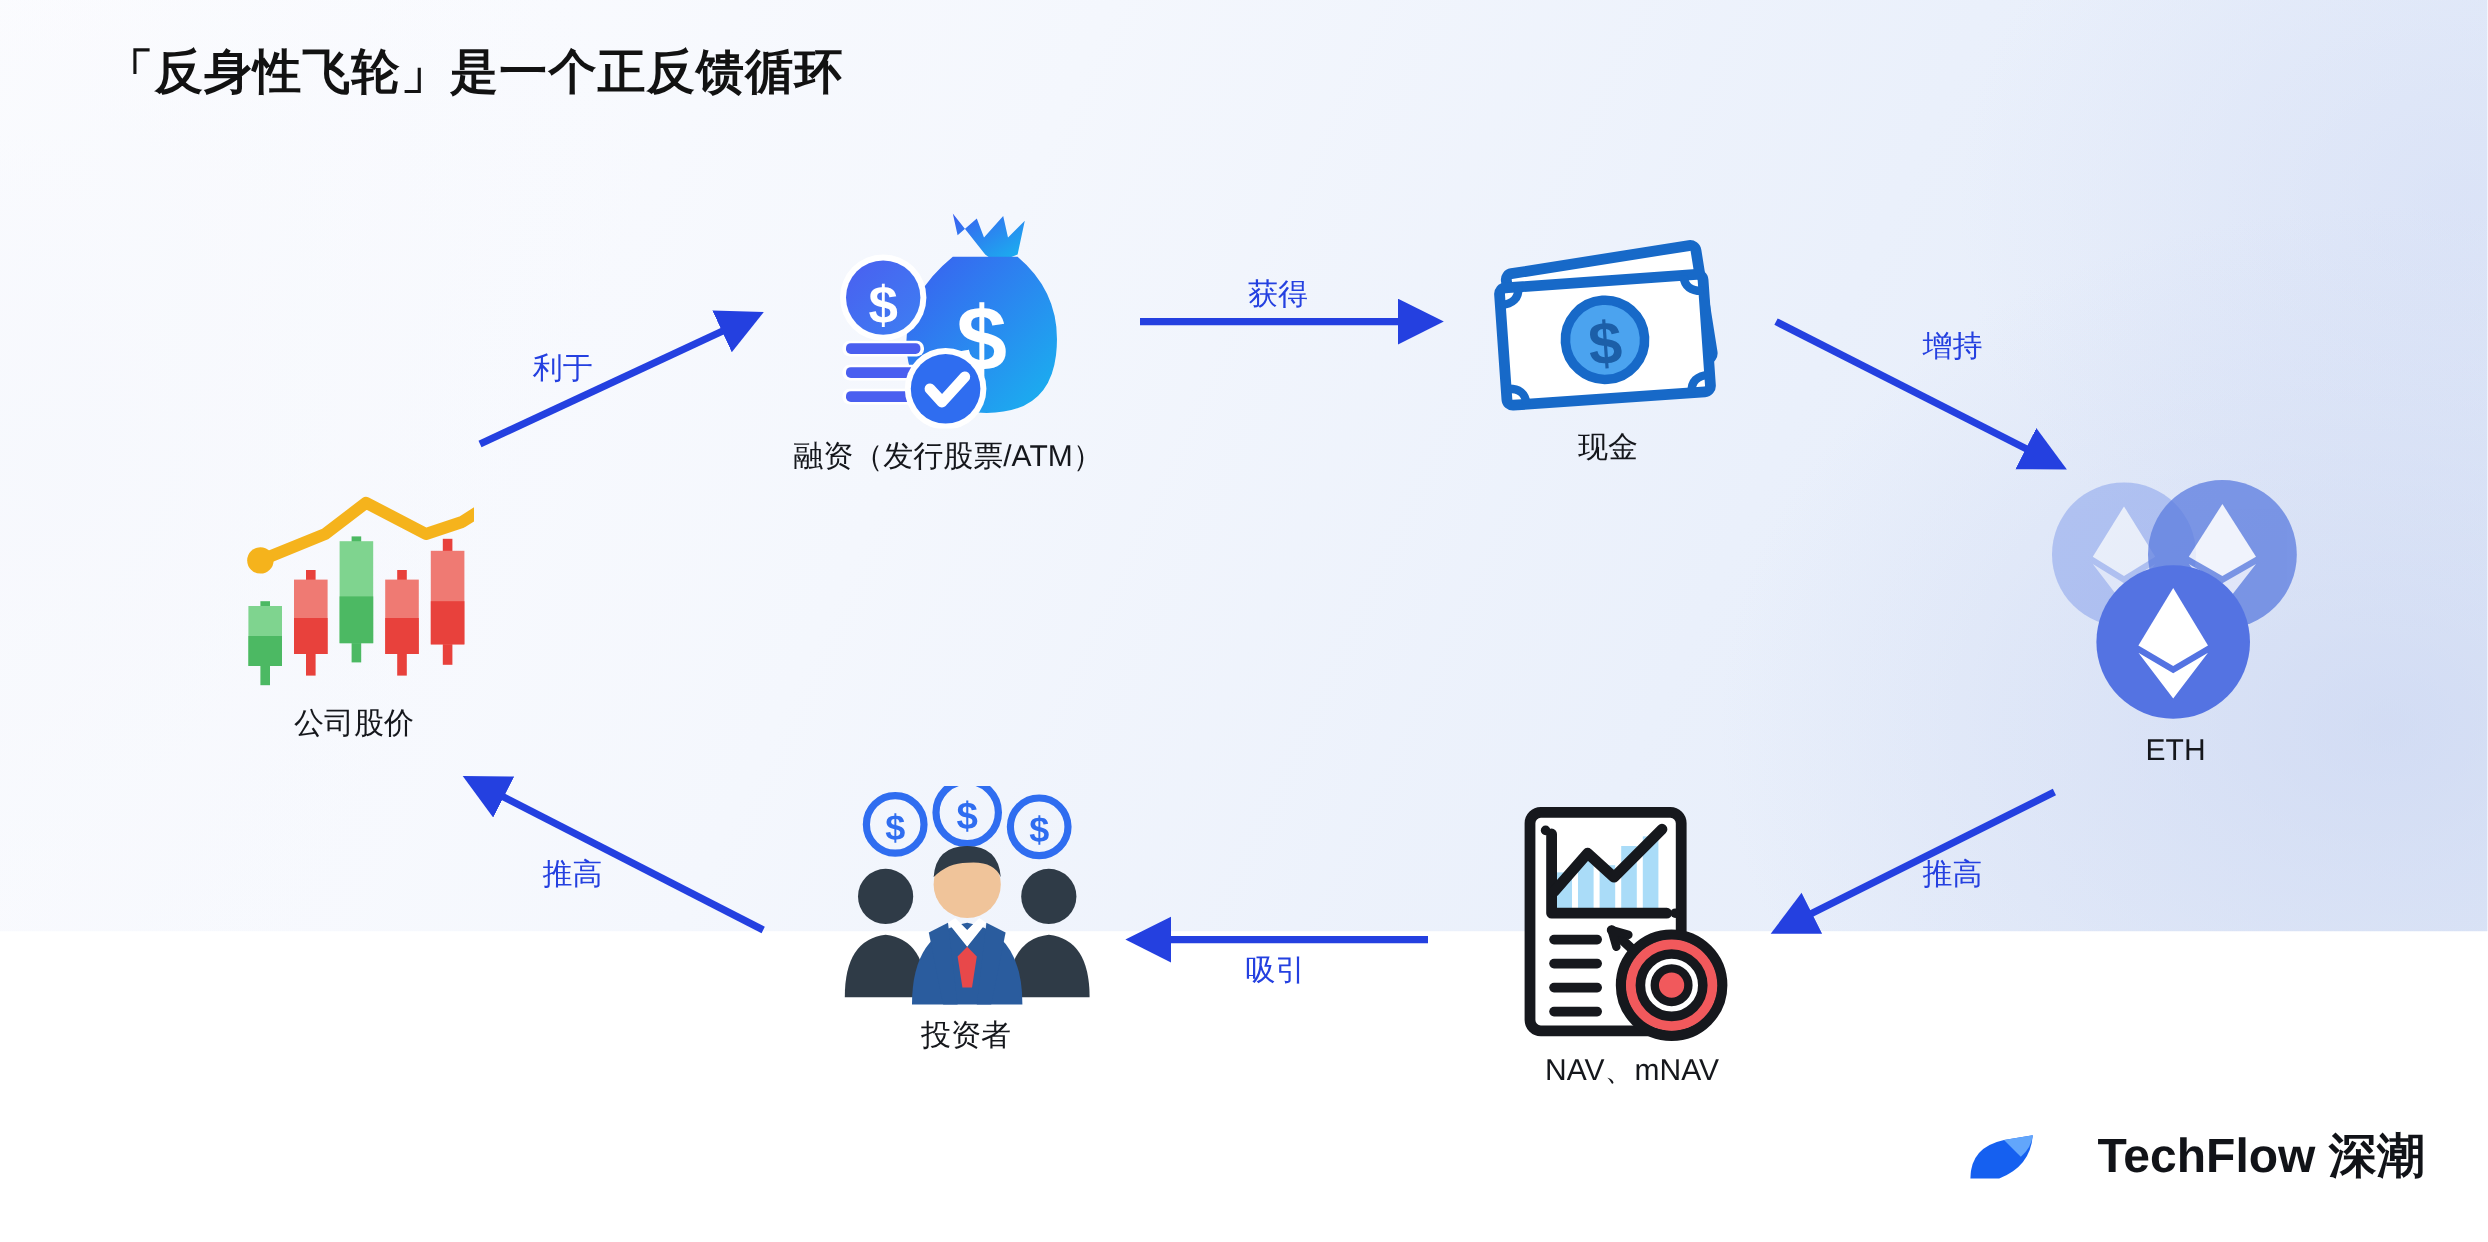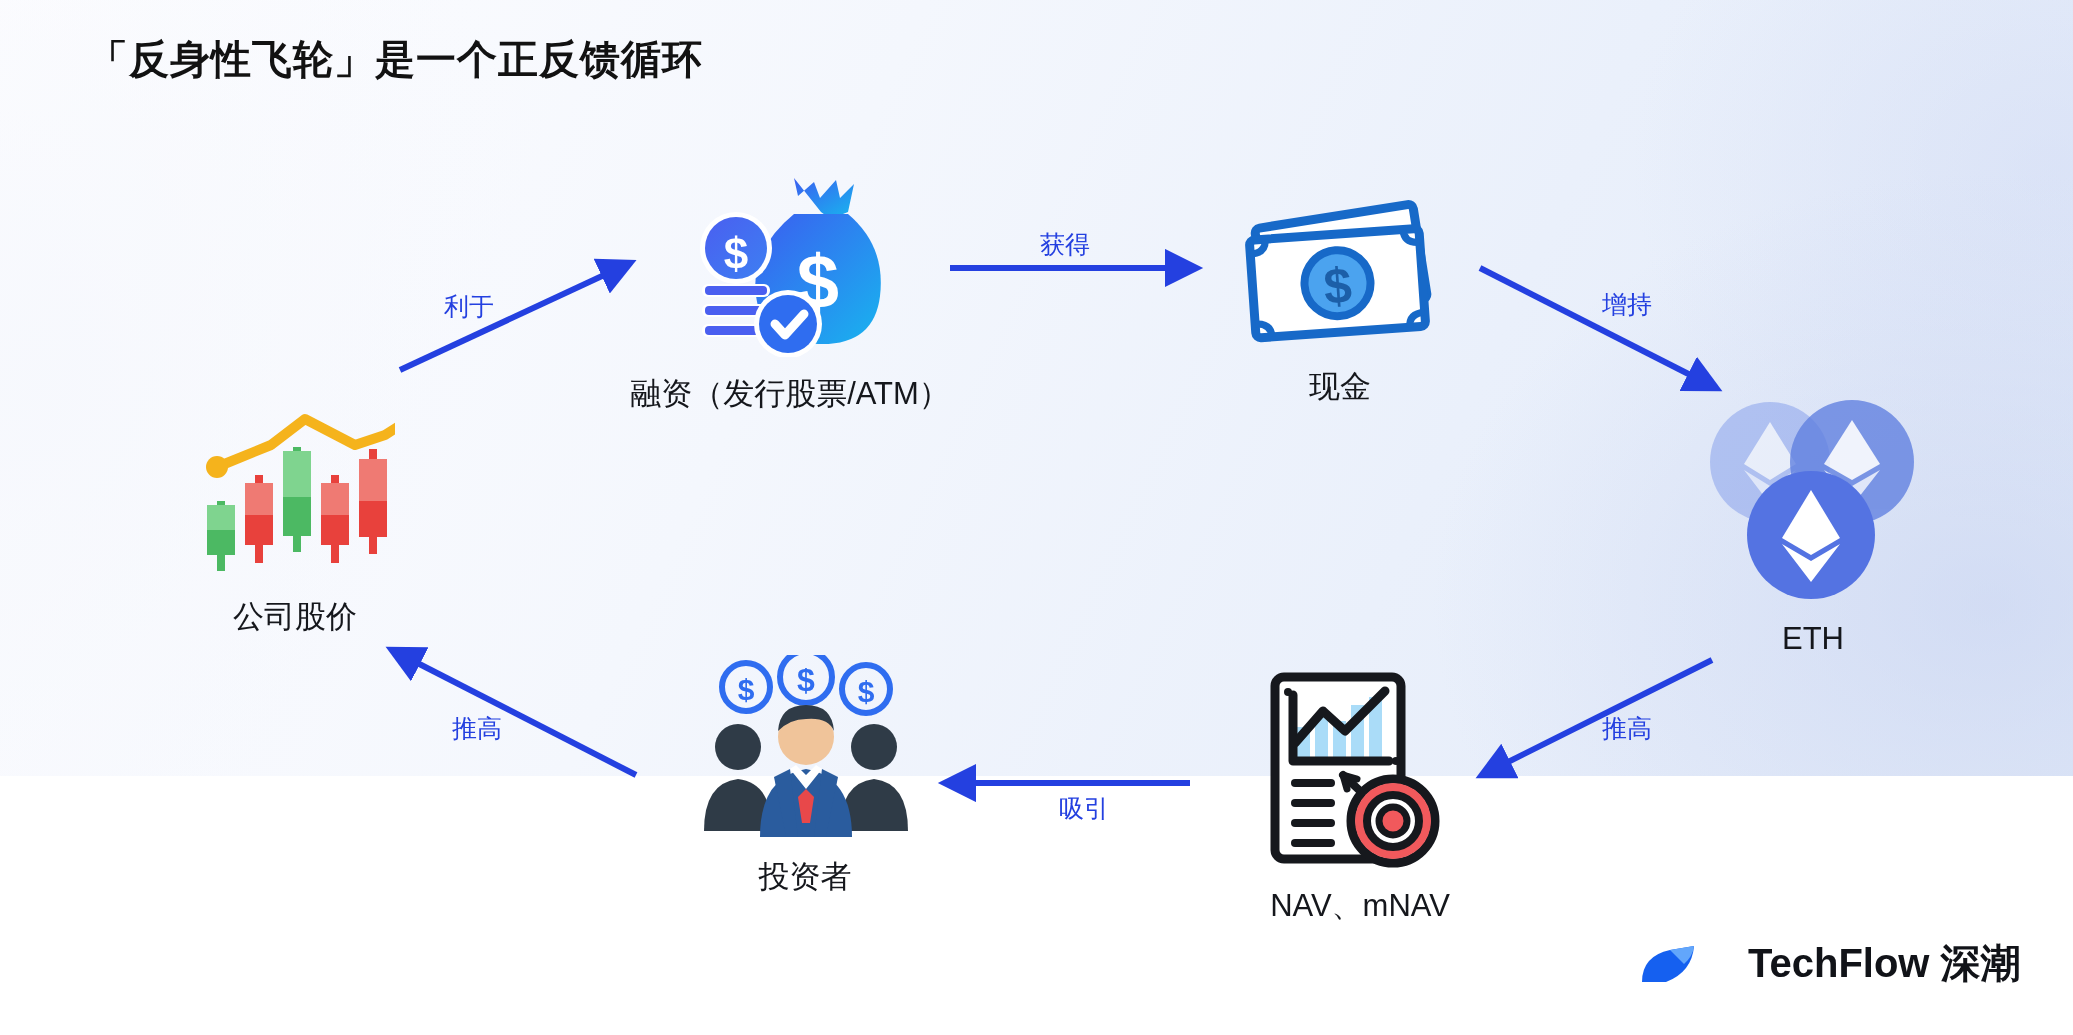--- a/index.html
+++ b/index.html
@@ -37,22 +37,22 @@
   .node {
     position: absolute;
     display: flex;
     flex-direction: column;
     align-items: center;
   }
   .node-icon {
     display: block;
   }
   .node-label {
-    margin-top: 16px;
-    font-size: 31px;
+    margin-top: 6px;
+    font-size: 25px;
     color: #15171c;
     white-space: nowrap;
     text-align: center;
   }
 
   .edge-label {
     position: absolute;
     font-size: 25px;
     color: #2440e0;
     white-space: nowrap;
@@ -106,23 +106,23 @@
 
     <line x1="1712" y1="660" x2="1482" y2="775" stroke="#2440e0" stroke-width="6" marker-end="url(#ah)"></line>
 
     <line x1="1190" y1="783" x2="945" y2="783" stroke="#2440e0" stroke-width="6" marker-end="url(#ah)"></line>
 
     <line x1="636" y1="775" x2="392" y2="650" stroke="#2440e0" stroke-width="6" marker-end="url(#ah)"></line>
   </svg>
 
   <div class="edge-label" style="left:444px; top:290px;">利于</div>
   <div class="edge-label" style="left:1040px; top:200px;margin-top:28px;">获得</div>
-  <div class="edge-label" style="left:1602px; top:288px;">增持</div>
+  <div class="edge-label" style="left:1602px; top:272px;">增持</div>
   <div class="edge-label" style="left:1602px; top:712px;">推高</div>
-  <div class="edge-label" style="left:1038px; top:792px;margin-left:21px;">吸引</div>
+  <div class="edge-label" style="left:1038px; top:792px;">吸引</div>
   <div class="edge-label" style="left:452px; top:712px;">推高</div>
 
   <div class="node" style="left:180px; top:405px; width:230px;">
     <svg class="node-icon" width="200" height="175" viewBox="0 0 200 175">
 
       <rect x="22" y="96" width="8" height="70" fill="#4cb963"></rect>
       <rect x="12" y="100" width="28" height="50" fill="#7fd48f"></rect>
       <rect x="12" y="125" width="28" height="25" fill="#4cb963"></rect>
 
       <rect x="60" y="70" width="8" height="88" fill="#e8413c"></rect>

